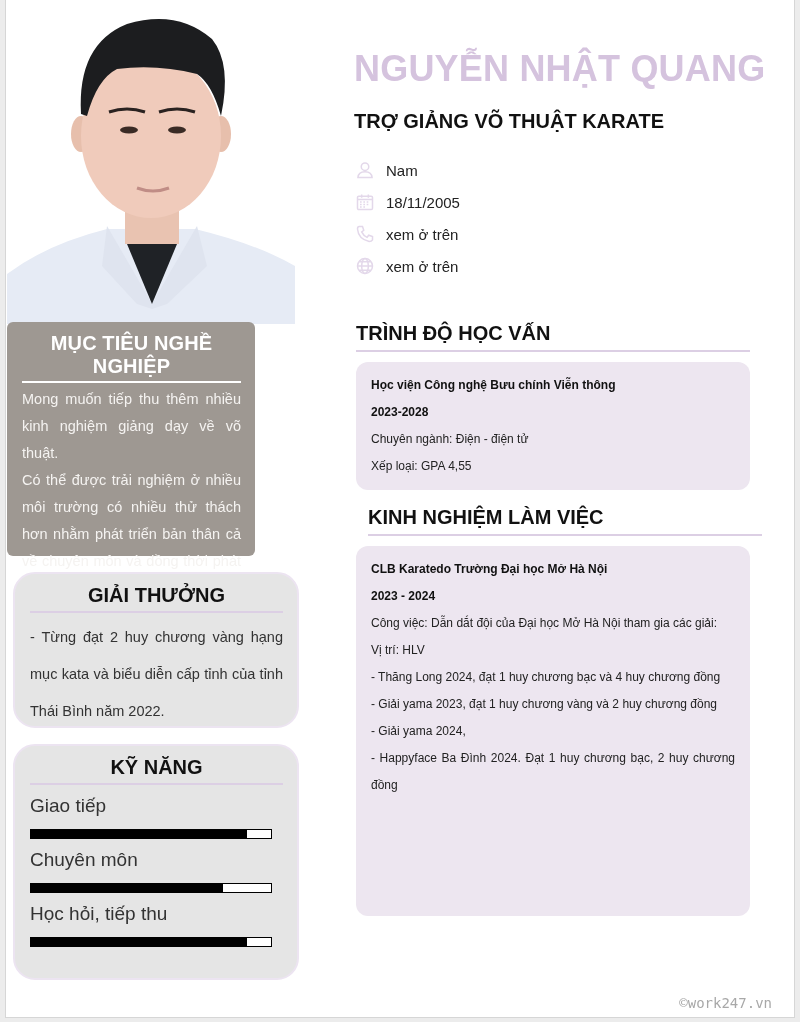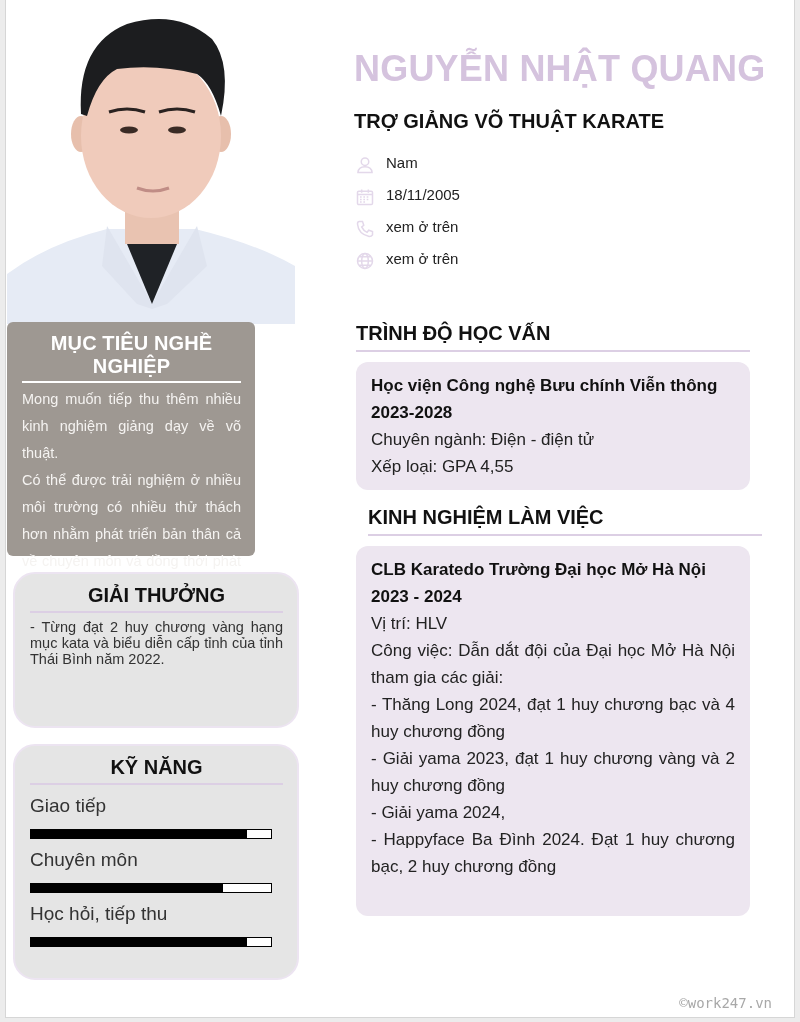--- a/index.html
+++ b/index.html
@@ -13,43 +13,43 @@
 
   
   .objective { position: absolute; left: 1px; top: 322px; width: 248px; height: 234px; background: #9e9892; border-radius: 6px; padding: 10px 14px 0 15px; color: #fff; }
   .objective h2 { font-size: 20px; font-weight: 700; text-align: center; padding-bottom: 3px; border-bottom: 2px solid #fff; letter-spacing: 0.1px; }
   .objective p { font-size: 14.5px; line-height: 27px; text-align: justify; margin-top: 3px; color: #f5f3f1; }
 
   
   .side-card { position: absolute; left: 7px; width: 286px; background: #e5e5e5; border: 2px solid #ece4f1; border-radius: 22px; padding: 10px 14px 0 15px; }
   .side-card h2 { font-size: 20px; font-weight: 700; text-align: center; color: #111; padding-bottom: 4px; border-bottom: 2px solid #dccfe4; }
   .awards { top: 572px; height: 156px; }
-  .awards p { font-size: 14.5px; line-height: 16px; text-align: justify; margin-top: 6px; color: #333; }
+  .awards p { font-size: 14.5px; line-height: 37px; text-align: justify; margin-top: 6px; color: #333; }
   .skills { top: 744px; height: 236px; }
   .skill-label { font-size: 19px; color: #333; margin-top: 10px; height: 20px; }
   .skill-bar { margin-top: 14px; width: 242px; height: 10px; border: 1px solid #000; background: #fff; position: relative; }
   .skill-fill { position: absolute; left: 0; top: 0; bottom: 0; background: #000; }
 
   
   .name { position: absolute; left: 348px; top: 48px; font-size: 36px; font-weight: 700; color: #d5c3de; letter-spacing: 0.2px; }
   .title { position: absolute; left: 348px; top: 110px; font-size: 20px; font-weight: 700; color: #111; }
   .info { position: absolute; left: 348px; top: 154px; }
-  .info-row { display: flex; align-items: flex-start; height: 32px; }
+  .info-row { display: flex; align-items: center; height: 32px; }
   .info-row .ico { width: 22px; height: 22px; margin-right: 10px; display: flex; align-items: center; justify-content: center; }
   .info-row .ico svg { width: 20px; height: 20px; }
   .info-row span.txt { font-size: 15px; color: #222; }
 
   .section-title { position: absolute; left: 350px; width: 394px; font-size: 20px; font-weight: 700; color: #111; padding-bottom: 5px; border-bottom: 2px solid #dccfe4; }
   .edu-title { top: 322px; }
   .exp-title { top: 506px; margin-left: 12px; }
 
   .card { position: absolute; left: 350px; width: 394px; background: #ede6f0; border-radius: 12px; padding: 10px 15px; }
   .edu-card { top: 362px; height: 128px; }
   .exp-card { top: 546px; height: 370px; }
-  .card .line { font-size: 17px; line-height: 27px; color: #222; text-align: justify; }
+  .card .line { font-size: 12px; line-height: 27px; color: #222; text-align: justify; }
   .card .bold { font-weight: 700; color: #111; }
 
   .watermark { position: absolute; right: 22px; bottom: 6px; font-family: "DejaVu Sans Mono", monospace; font-size: 14px; color: #a8a8a8; }
 </style>
 </head>
 <body>
 
 <div class="page">
 
   <div class="photo">
@@ -154,22 +154,22 @@
     <div class="line bold">Học viện Công nghệ Bưu chính Viễn thông</div>
     <div class="line bold">2023-2028</div>
     <div class="line">Chuyên ngành: Điện - điện tử</div>
     <div class="line">Xếp loại: GPA 4,55</div>
   </div>
 
   <div class="section-title exp-title">KINH NGHIỆM LÀM VIỆC</div>
   <div class="card exp-card">
     <div class="line bold">CLB Karatedo Trường Đại học Mở Hà Nội</div>
     <div class="line bold">2023 - 2024</div>
+    <div class="line">Công việc: Dẫn dắt đội của Đại học Mở Hà Nội tham gia các giải:</div>
     <div class="line">Vị trí: HLV</div>
-    <div class="line">Công việc: Dẫn dắt đội của Đại học Mở Hà Nội tham gia các giải:</div>
     <div class="line">- Thăng Long 2024, đạt 1 huy chương bạc và 4 huy chương đồng</div>
     <div class="line">- Giải yama 2023, đạt 1 huy chương vàng và 2 huy chương đồng</div>
     <div class="line">- Giải yama 2024,</div>
     <div class="line">- Happyface Ba Đình 2024. Đạt 1 huy chương bạc, 2 huy chương đồng</div>
   </div>
 
   <div class="watermark">©work247.vn</div>
 </div>
 
 </body></html>

